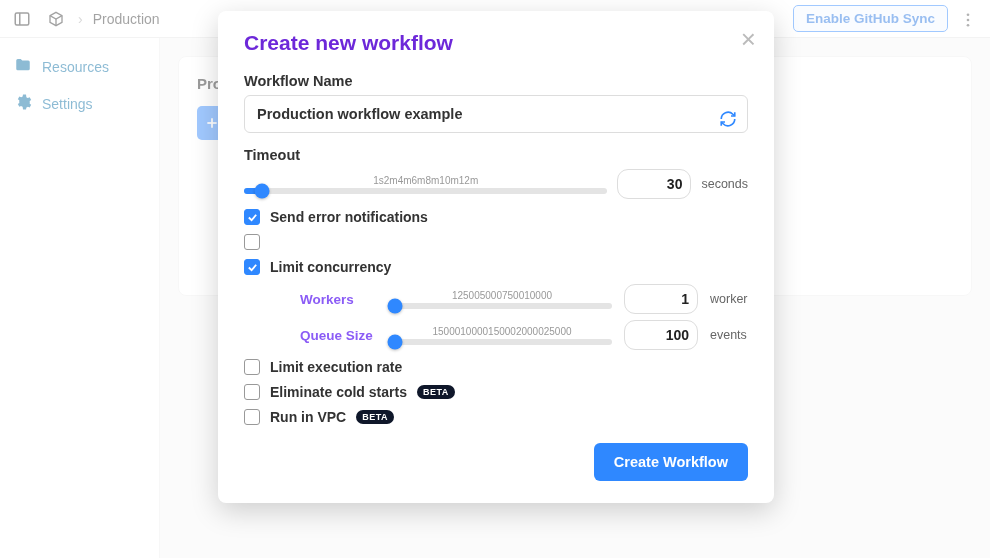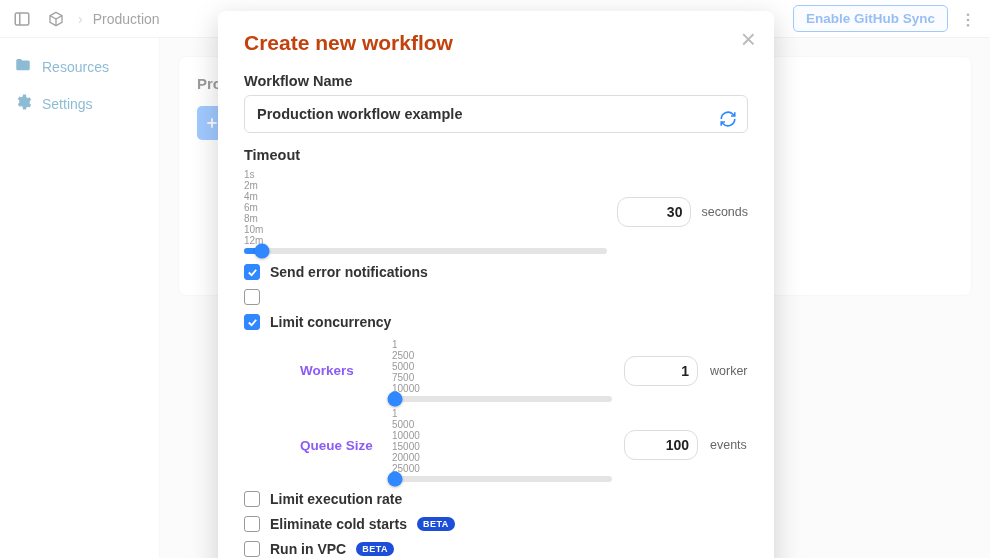--- a/index.html
+++ b/index.html
@@ -20,51 +20,51 @@
   .main { display: flex; height: calc(100% - 38px); }
   .sidebar { width: 160px; border-right: 1px solid #eee; padding-top: 10px; }
   .side-item { display: flex; align-items: center; gap: 10px; padding: 8px 14px; color: #0369a1; font-size: 14px; }
   .content { flex: 1; background: #f7f7f7; padding: 18px; }
   .card { background: #fff; border: 1px solid #eee; border-radius: 8px; padding: 18px; min-height: 240px; }
   .card-title { font-weight: 700; font-size: 15px; color: #222; margin-bottom: 14px; }
   .btn-add { background: #2f88ff; color: #fff; border: none; width: 30px; height: 34px; border-radius: 5px; display: flex; align-items: center; justify-content: center; }
   
   
   .modal { position: absolute; z-index: 100; left: 218px; top: 11px; width: 556px; background: #fff; border-radius: 8px; box-shadow: 0 8px 28px rgba(0,0,0,0.18); padding: 20px 26px 22px; }
-  .modal-title { font-size: 21px; font-weight: 700; color: #c2410c; margin-bottom: 18px; }
+  .modal-title { font-size: 21px; font-weight: 700; color: #6d28d9; margin-bottom: 18px; }
   .close-x { position: absolute; top: 15px; right: 18px; color: #bbb; font-size: 26px; font-weight: 300; cursor: pointer; line-height: 1; }
   
   .label { font-weight: 700; font-size: 14.5px; color: #333; margin-bottom: 6px; }
   .name-row { display: flex; align-items: flex-end; border: 1px solid #ddd; border-radius: 6px; padding: 0 10px 0 0; margin-bottom: 14px; }
   .name-input { flex: 1; border: none; outline: none; padding: 10px 12px; font-size: 14.5px; font-weight: 600; color: #333; background: transparent; }
   .refresh-ic { color: #2f88ff; }
   
   .slider-section { margin-bottom: 10px; }
   .slider-row { display: flex; align-items: center; gap: 10px; }
   .slider-wrap { flex: 1; position: relative; }
-  .ticks { display: flex; justify-content: center; font-size: 10px; color: #999; margin-bottom: 2px; flex-direction: column; }
+  .ticks { display: flex; justify-content: center; font-size: 10px; color: #999; margin-bottom: 2px; }
   .track { height: 6px; background: #e4e4e4; border-radius: 3px; position: relative; }
   .track .fill { position: absolute; left: 0; top: 0; height: 100%; background: #2f88ff; border-radius: 3px; }
   .thumb { position: absolute; top: 50%; transform: translate(-50%, -50%); width: 15px; height: 15px; background: #2f88ff; border-radius: 50%; box-shadow: 0 1px 3px rgba(0,0,0,0.25); }
   .num-box { width: 74px; border: 1px solid #ddd; border-radius: 11px; padding: 6px 8px; text-align: right; font-weight: 700; font-size: 14px; color: #222; }
   .unit { font-size: 12.5px; color: #666; min-width: 38px; }
   
   .chk-row { display: flex; align-items: center; gap: 10px; margin: 9px 0; }
   .chk { width: 16px; height: 16px; border: 1.5px solid #999; border-radius: 3px; display: flex; align-items: center; justify-content: center; flex-shrink: 0; }
   .chk.on { background: #2f88ff; border-color: #2f88ff; }
   .chk.on svg { display: block; }
   .chk svg { display: none; }
   .chk-label { font-weight: 700; font-size: 14px; color: #333; }
   
   .indent { margin-left: 20px; }
   .sub-row { display: flex; align-items: center; gap: 12px; margin: 6px 0; }
   .sub-label { width: 80px; color: #8b5cf6; font-weight: 600; font-size: 13.5px; margin-left: 36px; }
   .sub-slider { flex: 1; }
   
-  .badge { background: #1d4ed8; color: #fff; font-size: 9px; font-weight: 700; padding: 2px 6px; border-radius: 8px; letter-spacing: 0.5px; }
+  .badge { background: #0f172a; color: #fff; font-size: 9px; font-weight: 700; padding: 2px 6px; border-radius: 8px; letter-spacing: 0.5px; }
   
   .modal-footer { display: flex; justify-content: flex-end; margin-top: 18px; }
   .btn-create { background: #2f88ff; color: #fff; border: none; border-radius: 6px; padding: 11px 20px; font-weight: 700; font-size: 14.5px; }
 </style>
 </head>
 <body>
 
 <div class="topbar">
   <div class="topbar-left">
     <span class="icon-btn">

